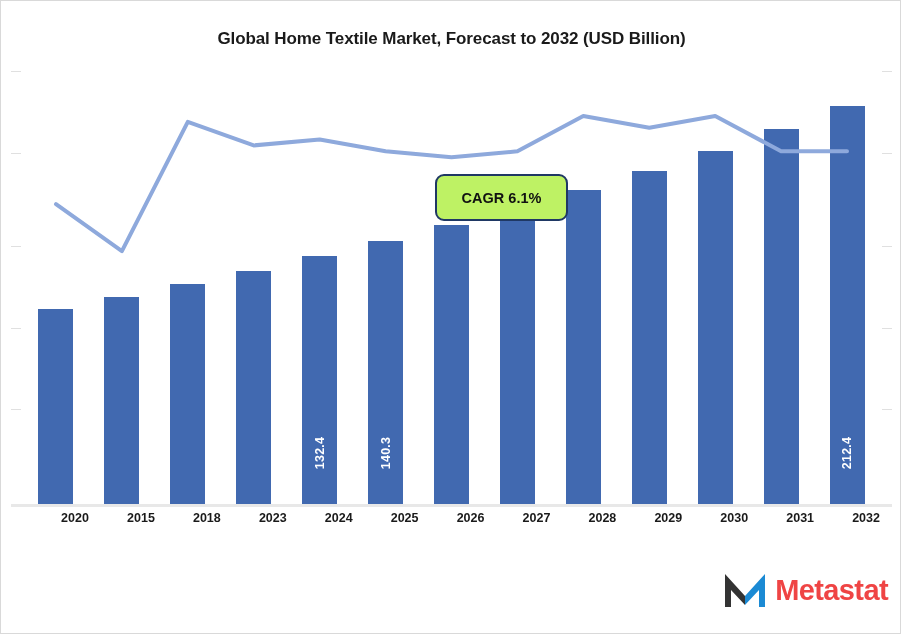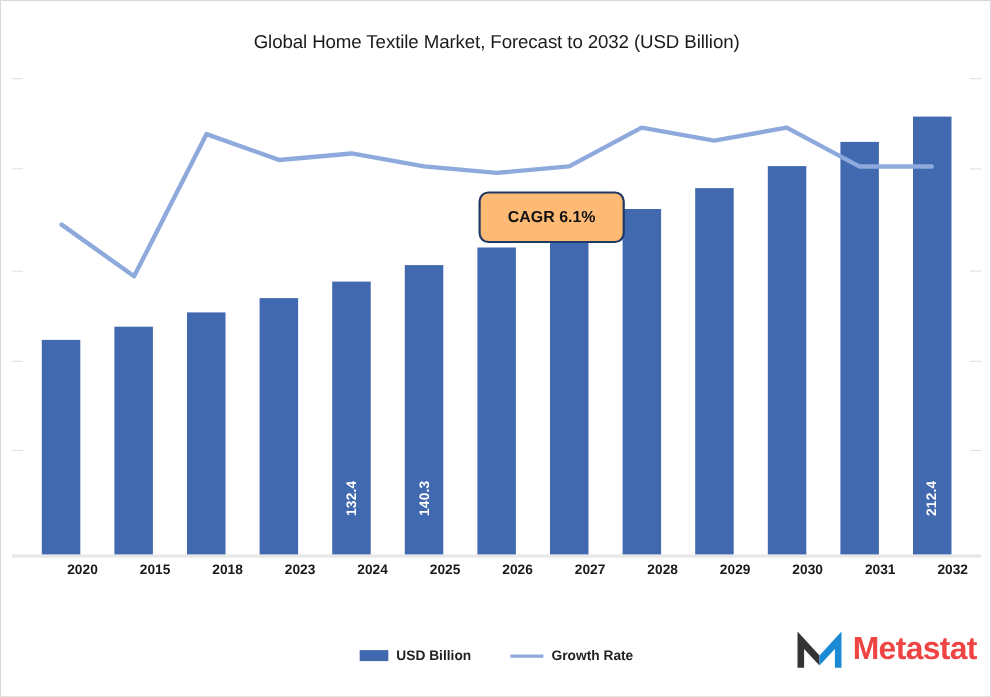--- a/index.html
+++ b/index.html
@@ -17,21 +17,21 @@
     background: #ffffff;
     border: 1px solid #d9d9d9;
   }
   #chart-title {
     position: absolute;
     top: 28px;
     left: 0;
     width: 901px;
     text-align: center;
     font-size: 17px;
-    font-weight: normal;
+    font-weight: bold;
     color: #1a1a1a;
     letter-spacing: -0.1px;
   }
   #plot-area {
     position: absolute;
     left: 0px;
     top: 62px;
     width: 901px;
     height: 443px;
   }
@@ -86,21 +86,21 @@
     top: 0;
   }
   #cagr-badge {
     position: absolute;
     left: 434px;
     top: 111px;
     width: 133px;
     height: 47px;
     border: 2px solid #1f3864;
     border-radius: 9px;
-    background: #fdba74;
+    background: #bef264;
     display: flex;
     align-items: center;
     justify-content: center;
     font-size: 14.5px;
     font-weight: bold;
     color: #111111;
     z-index: 6;
   }
   #legend {
     position: absolute;
@@ -205,30 +205,20 @@
       <div class="xlabel" style="left: 351.615px; width: 65.9231px;">2025</div>
       <div class="xlabel" style="left: 417.538px; width: 65.9231px;">2026</div>
       <div class="xlabel" style="left: 483.462px; width: 65.9231px;">2027</div>
       <div class="xlabel" style="left: 549.385px; width: 65.9231px;">2028</div>
       <div class="xlabel" style="left: 615.308px; width: 65.9231px;">2029</div>
       <div class="xlabel" style="left: 681.231px; width: 65.9231px;">2030</div>
       <div class="xlabel" style="left: 747.154px; width: 65.9231px;">2031</div>
       <div class="xlabel" style="left: 813.077px; width: 65.9231px;">2032</div>
     </div>
 
-  <div id="legend">
-    <div class="legend-item">
-      <span class="legend-swatch-bar"></span>
-      <span class="legend-label">USD Billion</span>
-    </div>
-    <div class="legend-item">
-      <span class="legend-swatch-line"></span>
-      <span class="legend-label">Growth Rate</span>
-    </div>
-  </div>
 
   <div id="brand-logo">
     <svg width="48" height="42" viewBox="0 0 48 42">
       <path d="M4 38 L4 5 L24 27 L24 36 L10 21 L10 38 Z" fill="#333333"></path>
       <path d="M44 38 L44 5 L24 27 L24 36 L38 21 L38 38 Z" fill="#1b8ad4"></path>
     </svg>
     <span id="brand-name">Metastat</span>
   </div>
 
 </div>

